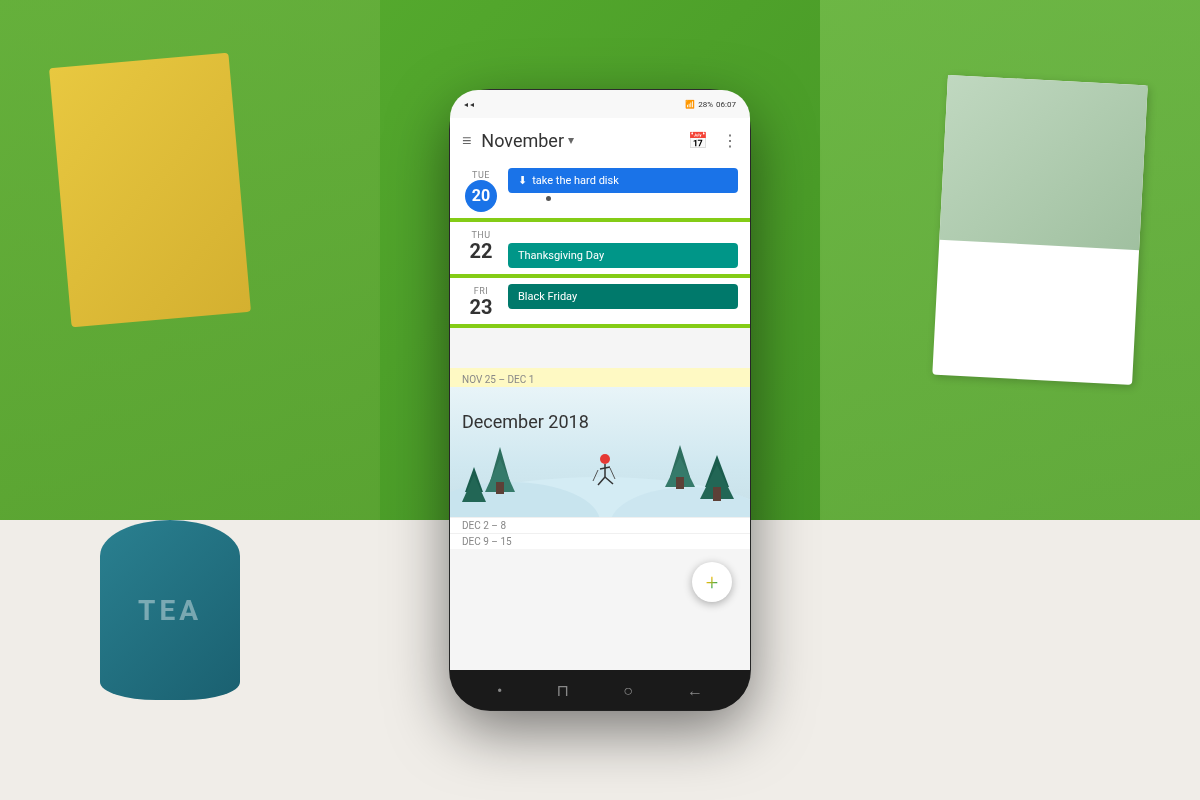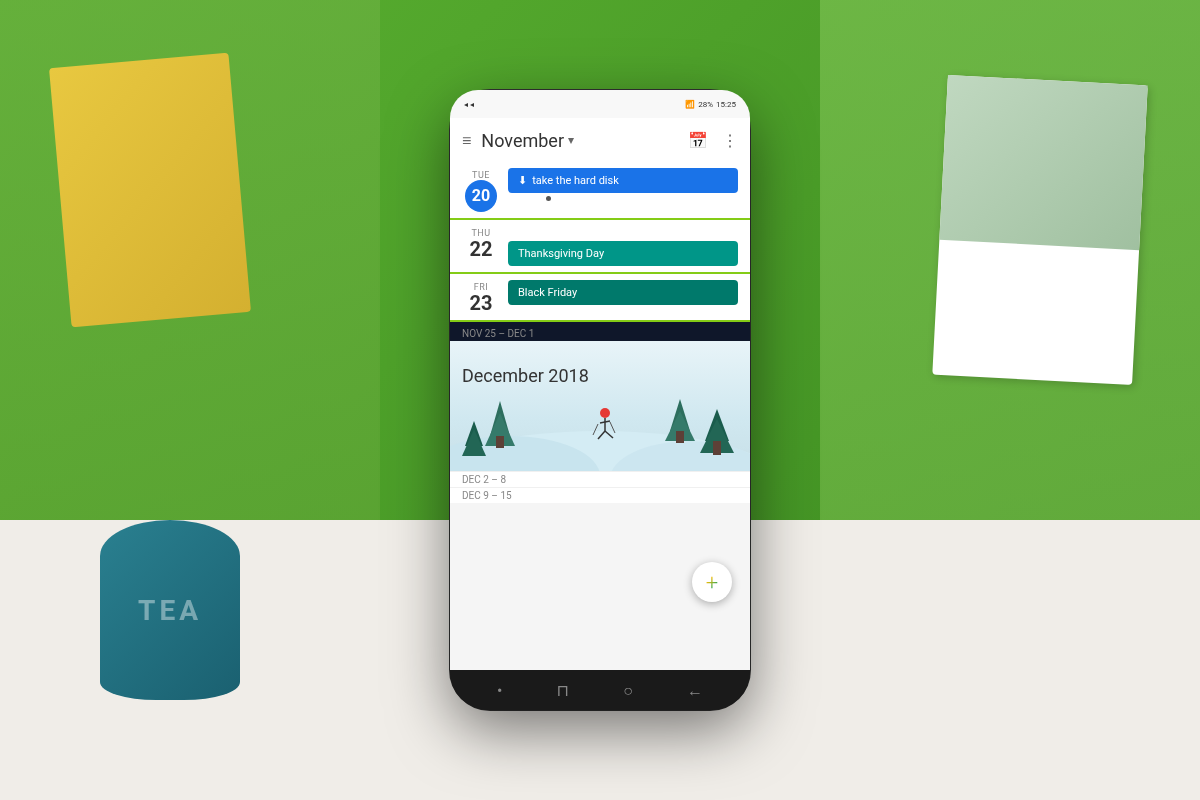--- a/index.html
+++ b/index.html
@@ -228,21 +228,21 @@
       overflow-x: hidden;
       background: #f5f5f5;
     }
 
     
     .event-row {
       display: flex;
       align-items: flex-start;
       padding: 6px 12px;
       background: white;
-      border-bottom: 2px solid #84cc16;
+      border-bottom: 4px solid #84cc16;
       min-height: 48px;
     }
 
     .date-col {
       width: 38px;
       display: flex;
       flex-direction: column;
       align-items: center;
       flex-shrink: 0;
       padding-top: 2px;
@@ -312,21 +312,22 @@
       background: #555;
       margin-left: 38px;
       margin-bottom: 4px;
     }
 
     
     .week-separator {
       padding: 6px 12px 2px;
       font-size: 10px;
       color: #888;
-      background: #0f172a;
+      background: #fef9c3;
+      margin-top: 40px;
     }
 
     
     .december-section {
       background: white;
       position: relative;
     }
 
     .december-illustration {
       width: 100%;
@@ -420,21 +421,21 @@
   <div class="phone-wrapper">
     <div class="phone">
 
       <div class="phone-top-bar">
         <div class="status-left">
           <span>◂ ◂</span>
         </div>
         <div class="status-right">
           <span>📶</span>
           <span>28%</span>
-          <span>15:25</span>
+          <span>06:07</span>
         </div>
       </div>
 
       <div class="phone-screen">
 
         <div class="app-header">
           <span class="header-menu-icon">≡</span>
           <div class="header-title">
             <span>November</span>
             <span class="header-title-arrow">▾</span>

